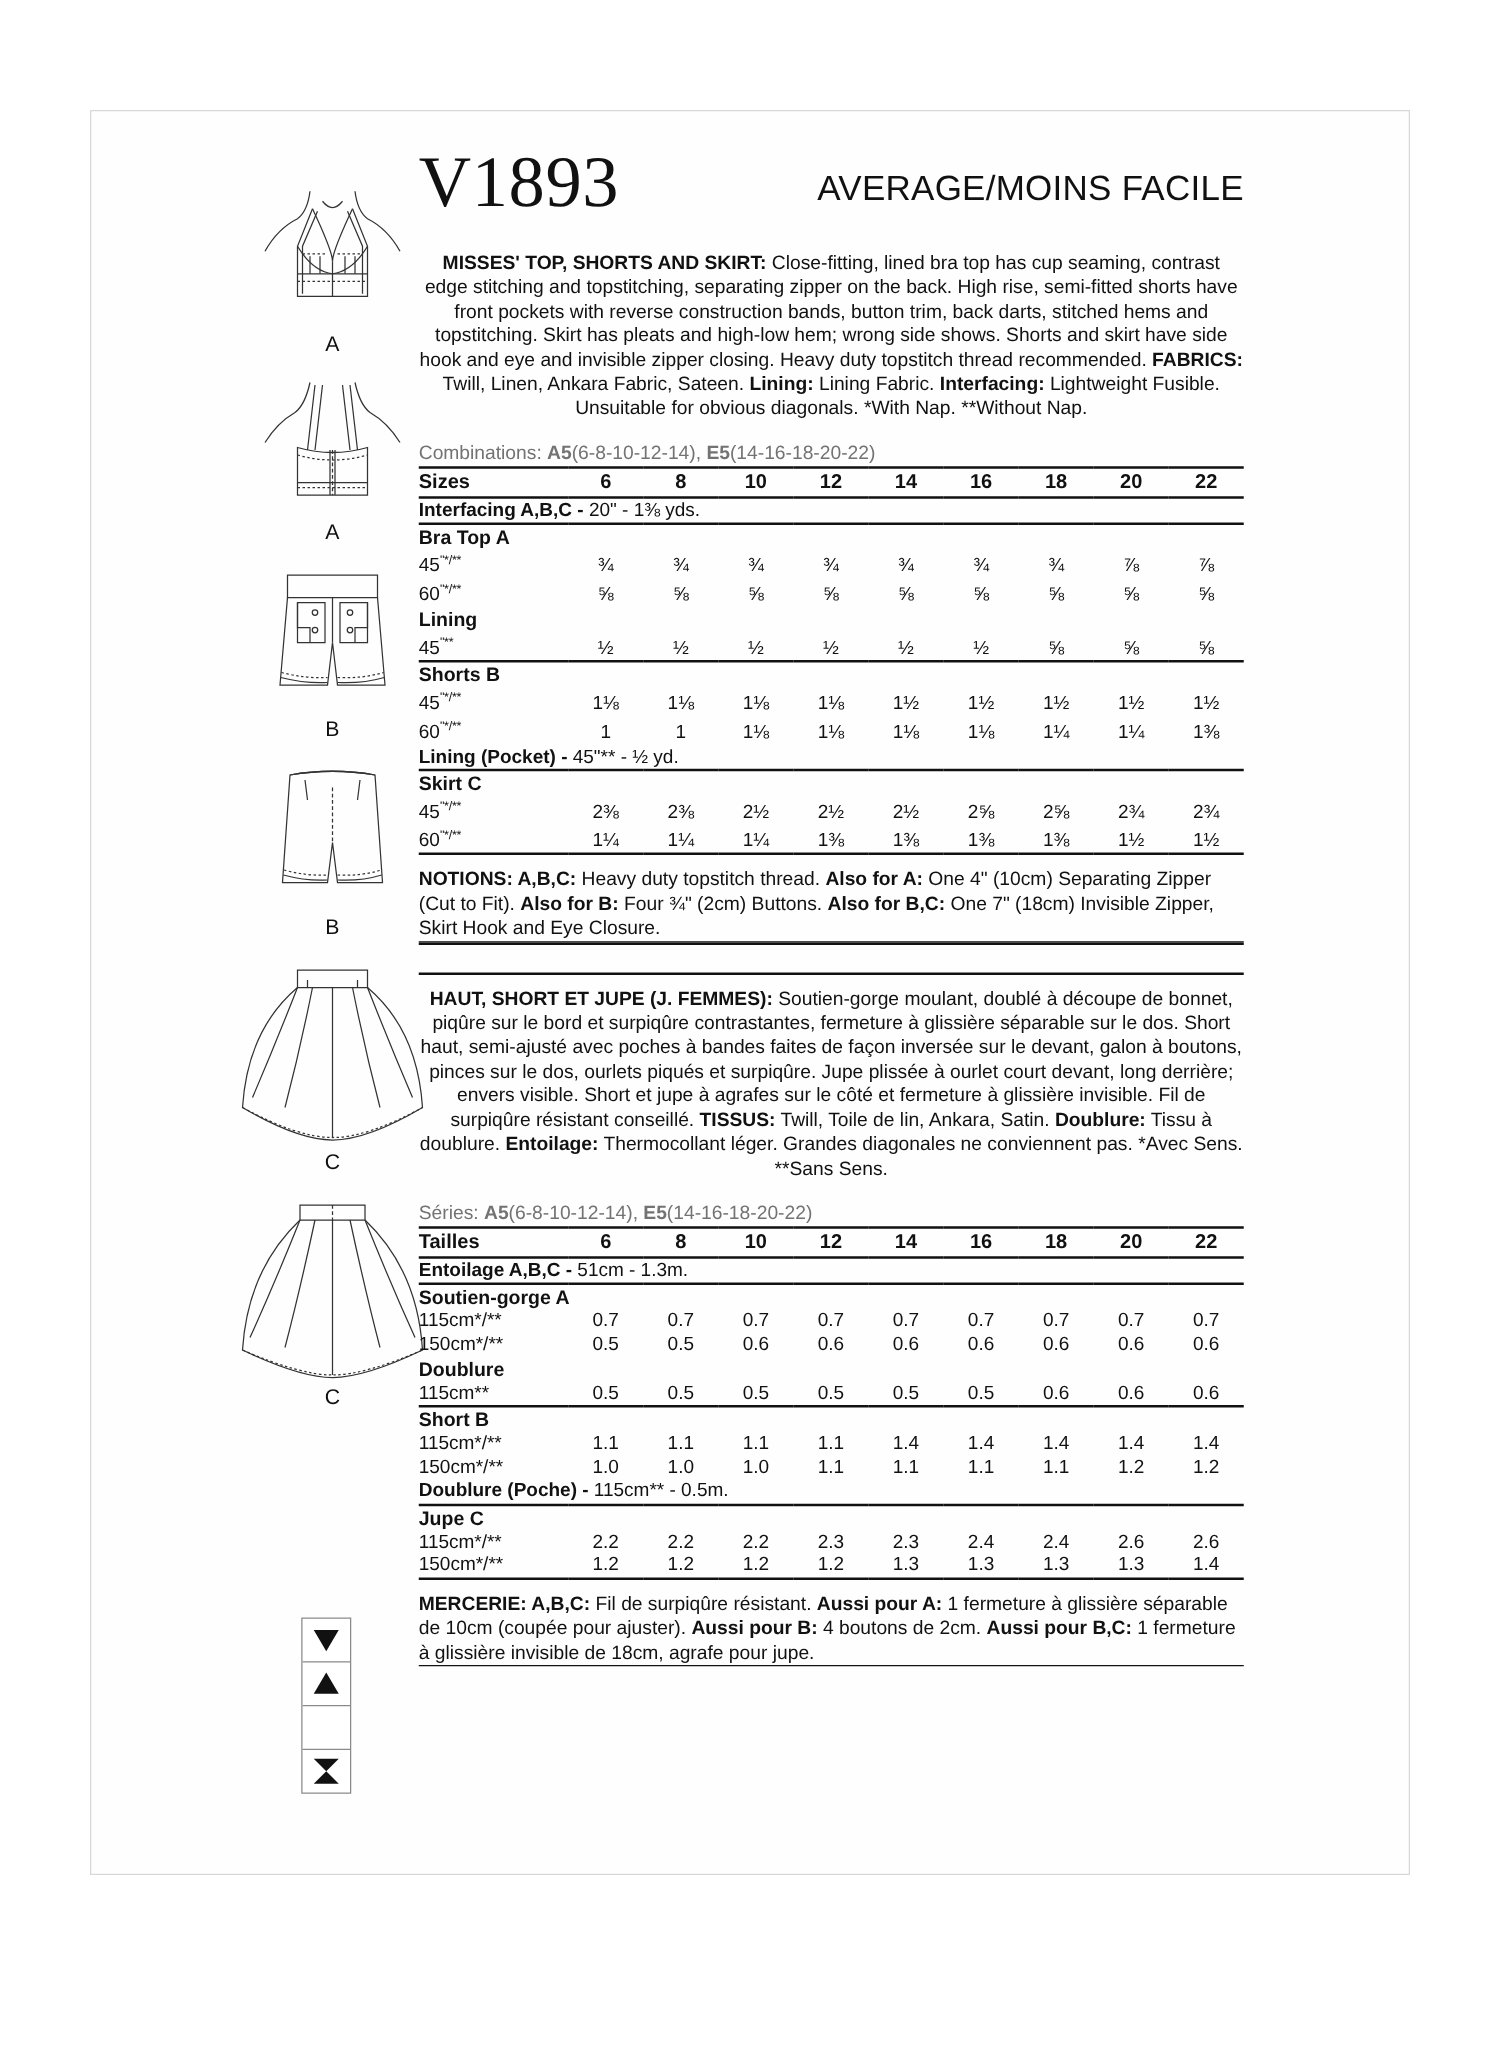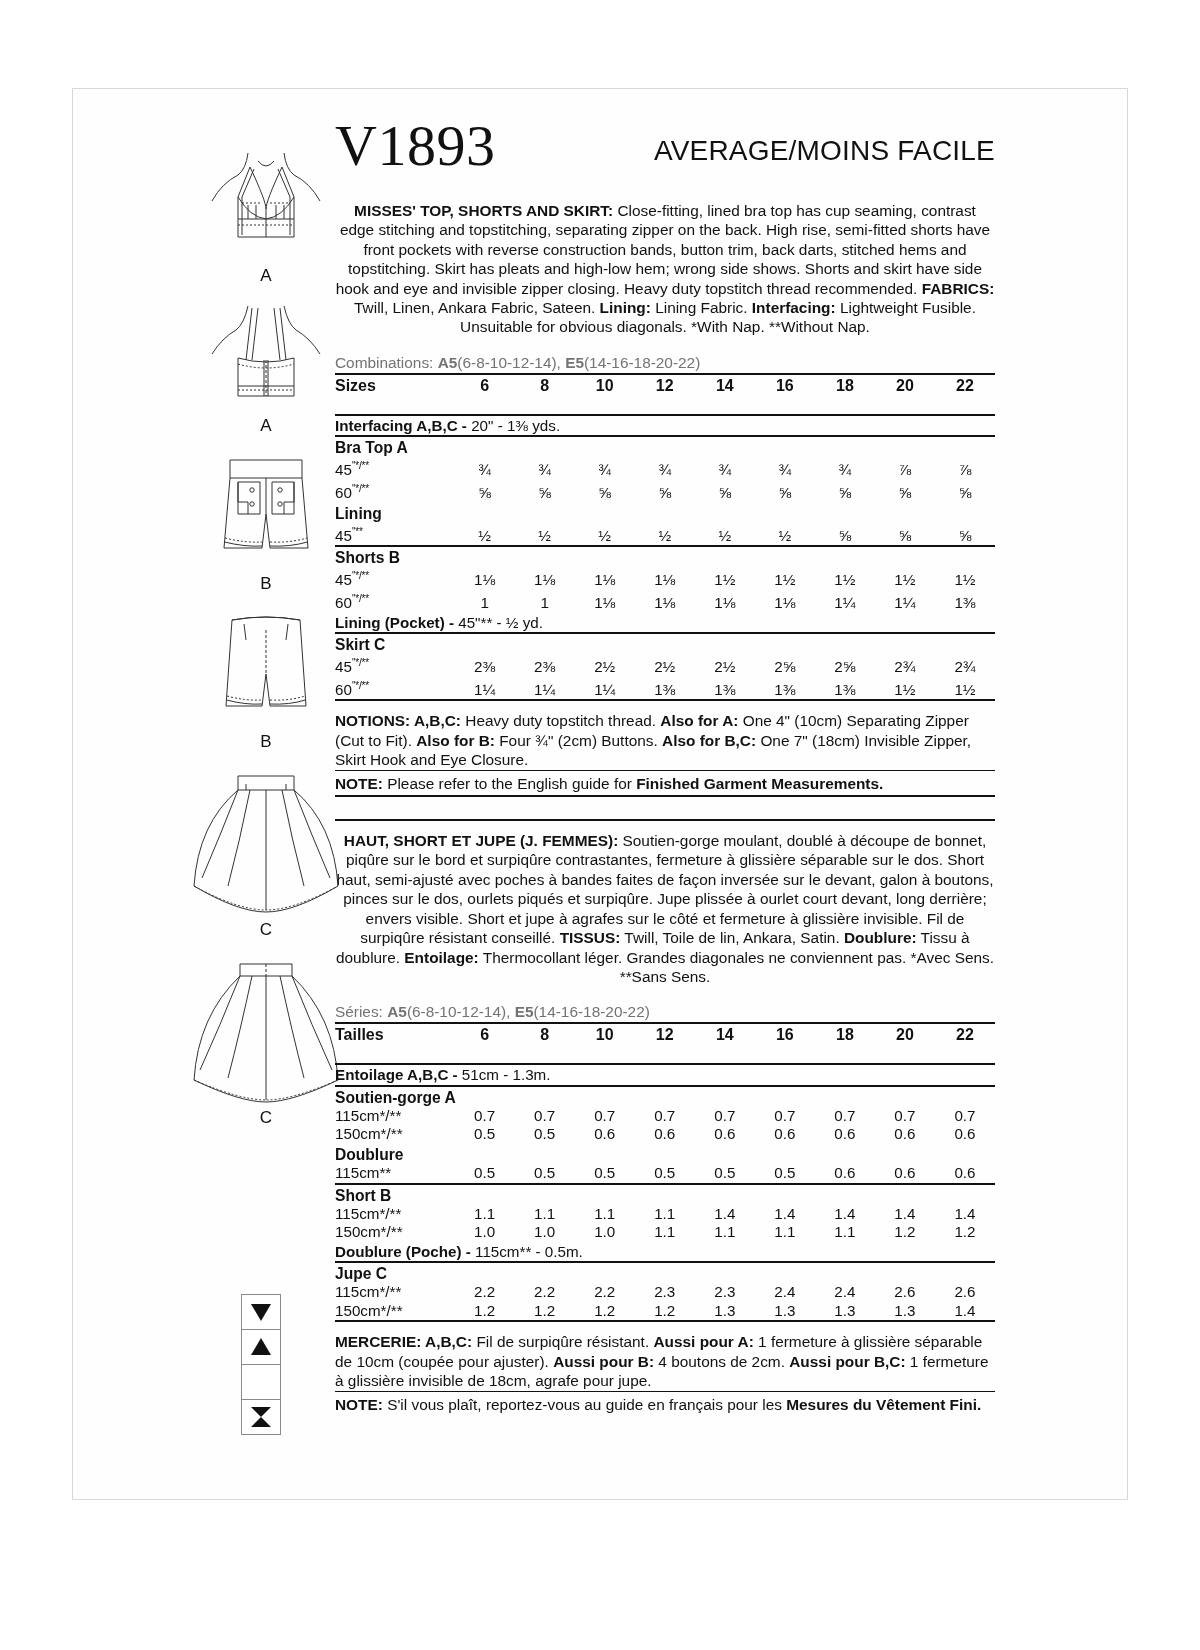--- a/index.html
+++ b/index.html
@@ -130,21 +130,21 @@
     padding-left: 1px;
   }
   td.val {
     text-align: center;
     width: 9.1%;
   }
   tr.hdr td {
     font-weight: bold;
     font-size: 16px;
     line-height: 21px;
-    padding-bottom: 18px;
+    padding-bottom: 1px;
   }
   tr.rule-top td { border-top: 2px solid #111; }
   tr.rule-bot td { border-bottom: 2px solid #111; }
   tr.sec td {
     font-weight: bold;
     font-size: 15.6px;
     line-height: 19px;
     padding-top: 1px;
   }
   tr.inline td { font-size: 15.2px; line-height: 19.5px; }
@@ -436,23 +436,20 @@
       </tr>
     </tbody>
       </table>
 
     <div class="notions">
       <b>NOTIONS:</b><b> A,B,C:</b><span> Heavy duty topstitch thread. </span><b>Also for A:</b><span> One 4" (10cm) Separating Zipper (Cut to Fit). </span><b>Also for B:</b><span> Four ¾" (2cm) Buttons. </span><b>Also for B,C:</b><span> One 7" (18cm) Invisible Zipper, Skirt Hook and Eye Closure.</span>
     </div>
 
     <div class="hr-light"></div>
 
-    <div class="note-line">
-      <b>NOTE:</b><span> Please refer to the English guide for </span><b>Finished Garment Measurements.</b>
-    </div>
 
     <div class="hr-strong"></div>
     <div class="gap-sec"></div>
     <div class="hr-strong"></div>
 
     <div class="spacer-10"></div>
 
     <div class="para">
       <b>HAUT, SHORT ET JUPE (J. FEMMES):</b><span> Soutien-gorge moulant, doublé à découpe de bonnet, piqûre sur le bord et surpiqûre contrastantes, fermeture à glissière séparable sur le dos. Short haut, semi-ajusté avec poches à bandes faites de façon inversée sur le devant, galon à boutons, pinces sur le dos, ourlets piqués et surpiqûre. Jupe plissée à ourlet court devant, long derrière; envers visible. Short et jupe à agrafes sur le côté et fermeture à glissière invisible. Fil de surpiqûre résistant conseillé. </span><b>TISSUS:</b><span> Twill, Toile de lin, Ankara, Satin. </span><b>Doublure:</b><span> Tissu à doublure. </span><b>Entoilage:</b><span> Thermocollant léger. Grandes diagonales ne conviennent pas. *Avec Sens. **Sans Sens.</span>
     </div>
@@ -581,18 +578,15 @@
       </tr>
     </tbody>
       </table>
 
     <div class="notions">
       <b>MERCERIE:</b><b> A,B,C:</b><span> Fil de surpiqûre résistant. </span><b>Aussi pour A:</b><span> 1 fermeture à glissière séparable de 10cm (coupée pour ajuster). </span><b>Aussi pour B:</b><span> 4 boutons de 2cm. </span><b>Aussi pour B,C:</b><span> 1 fermeture à glissière invisible de 18cm, agrafe pour jupe.</span>
     </div>
 
     <div class="hr-light"></div>
 
-    <div class="note-line">
-      <b>NOTE:</b><span> S'il vous plaît, reportez-vous au guide en français pour les </span><b>Mesures du Vêtement Fini.</b>
-    </div>
 
   </div>
 </div>
 
 </body></html>

